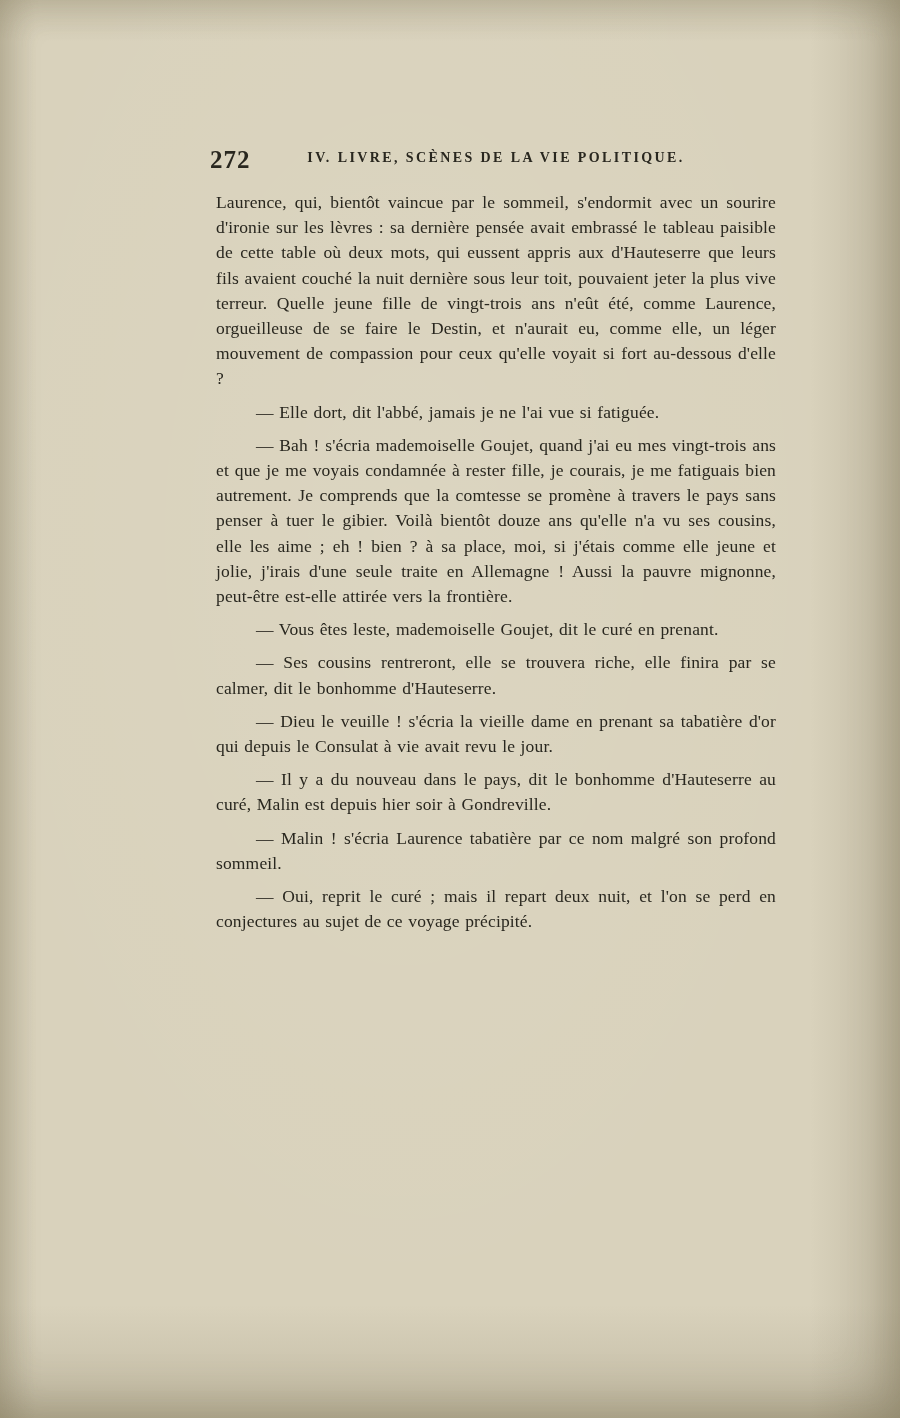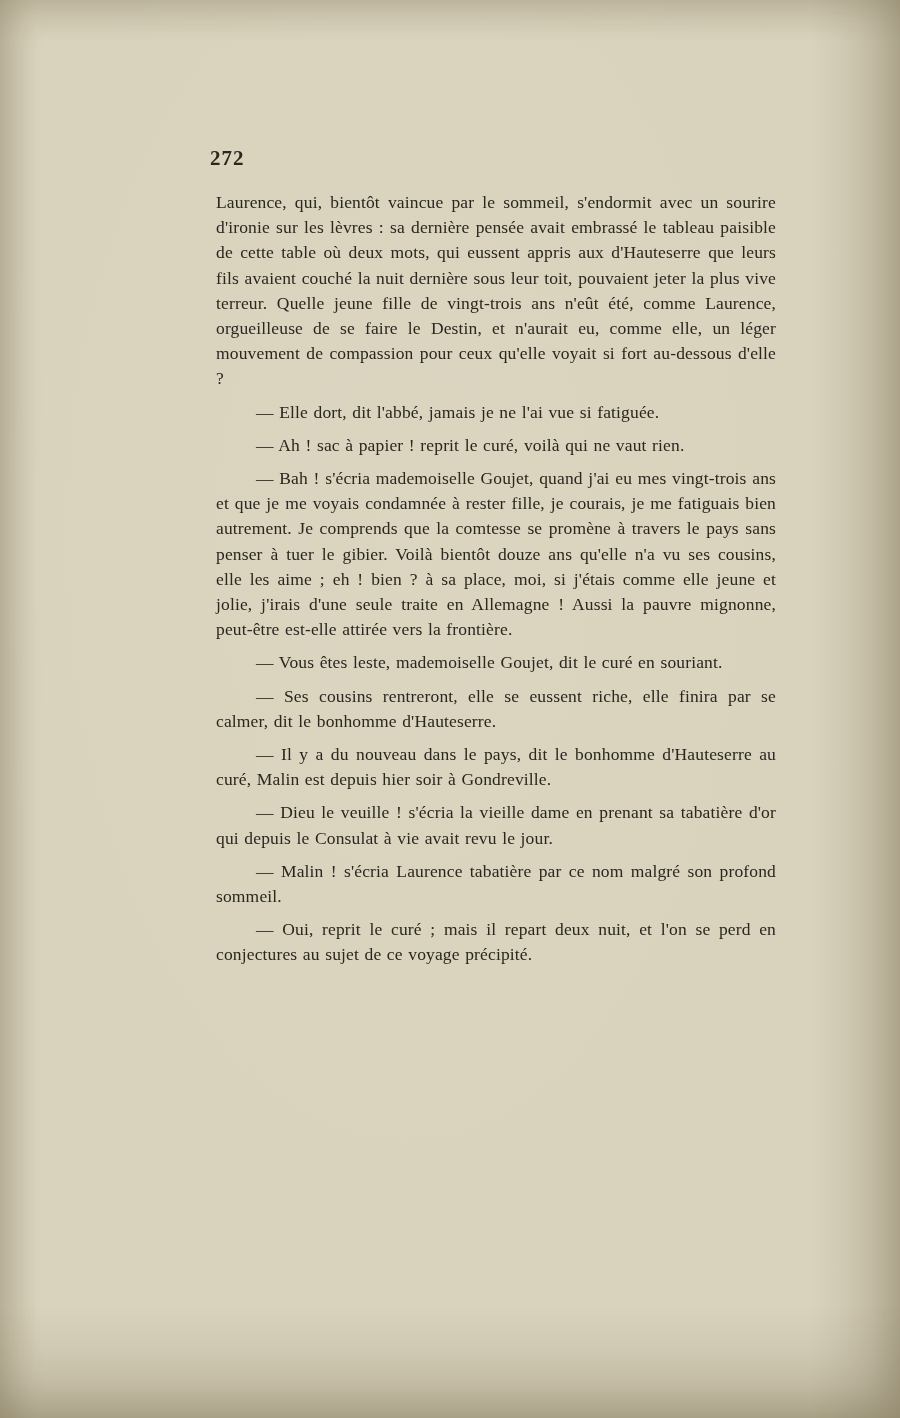--- a/index.html
+++ b/index.html
@@ -32,21 +32,21 @@
   }
   .page-header {
     position: relative;
     height: 30px;
     margin-bottom: 14px;
   }
   .page-number {
     position: absolute;
     left: 2px;
     top: 0;
-    font-size: 21px;
+    font-size: 25px;
     font-weight: 600;
     letter-spacing: 1px;
   }
   .running-title {
     position: absolute;
     left: 0;
     right: 0;
     top: 4px;
     text-align: center;
     font-size: 14px;
@@ -70,29 +70,29 @@
   }
 </style>
 </head>
 <body>
 
 <div class="page">
   <div class="text-block">
 
     <div class="page-header">
       <span class="page-number">272</span>
+      <span class="running-title">IV. LIVRE, SCÈNES DE LA VIE POLITIQUE.</span>
     </div>
 
     <div class="body-text">
       <p>Laurence, qui, bientôt vaincue par le sommeil, s'endormit avec un sourire d'ironie sur les lèvres : sa dernière pensée avait embrassé le tableau paisible de cette table où deux mots, qui eussent appris aux d'Hauteserre que leurs fils avaient couché la nuit dernière sous leur toit, pouvaient jeter la plus vive terreur. Quelle jeune fille de vingt-trois ans n'eût été, comme Laurence, orgueilleuse de se faire le Destin, et n'aurait eu, comme elle, un léger mouvement de compassion pour ceux qu'elle voyait si fort au-dessous d'elle ?</p>
       <p class="indent">— Elle dort, dit l'abbé, jamais je ne l'ai vue si fatiguée.</p>
-      <p class="indent">— Ah ! sac à papier ! reprit le curé, voilà qui ne vaut rien.</p>
       <p class="indent">— Bah ! s'écria mademoiselle Goujet, quand j'ai eu mes vingt-trois ans et que je me voyais condamnée à rester fille, je courais, je me fatiguais bien autrement. Je comprends que la comtesse se promène à travers le pays sans penser à tuer le gibier. Voilà bientôt douze ans qu'elle n'a vu ses cousins, elle les aime ; eh ! bien ? à sa place, moi, si j'étais comme elle jeune et jolie, j'irais d'une seule traite en Allemagne ! Aussi la pauvre mignonne, peut-être est-elle attirée vers la frontière.</p>
-      <p class="indent">— Vous êtes leste, mademoiselle Goujet, dit le curé en souriant.</p>
-      <p class="indent">— Ses cousins rentreront, elle se eussent riche, elle finira par se calmer, dit le bonhomme d'Hauteserre.</p>
+      <p class="indent">— Vous êtes leste, mademoiselle Goujet, dit le curé en prenant.</p>
+      <p class="indent">— Ses cousins rentreront, elle se trouvera riche, elle finira par se calmer, dit le bonhomme d'Hauteserre.</p>
+      <p class="indent">— Dieu le veuille ! s'écria la vieille dame en prenant sa tabatière d'or qui depuis le Consulat à vie avait revu le jour.</p>
       <p class="indent">— Il y a du nouveau dans le pays, dit le bonhomme d'Hauteserre au curé, Malin est depuis hier soir à Gondreville.</p>
-      <p class="indent">— Dieu le veuille ! s'écria la vieille dame en prenant sa tabatière d'or qui depuis le Consulat à vie avait revu le jour.</p>
       <p class="indent">— Malin ! s'écria Laurence tabatière par ce nom malgré son profond sommeil.</p>
       <p class="indent">— Oui, reprit le curé ; mais il repart deux nuit, et l'on se perd en conjectures au sujet de ce voyage précipité.</p>
     </div>
 
   </div>
 </div>
 
 </body></html>

